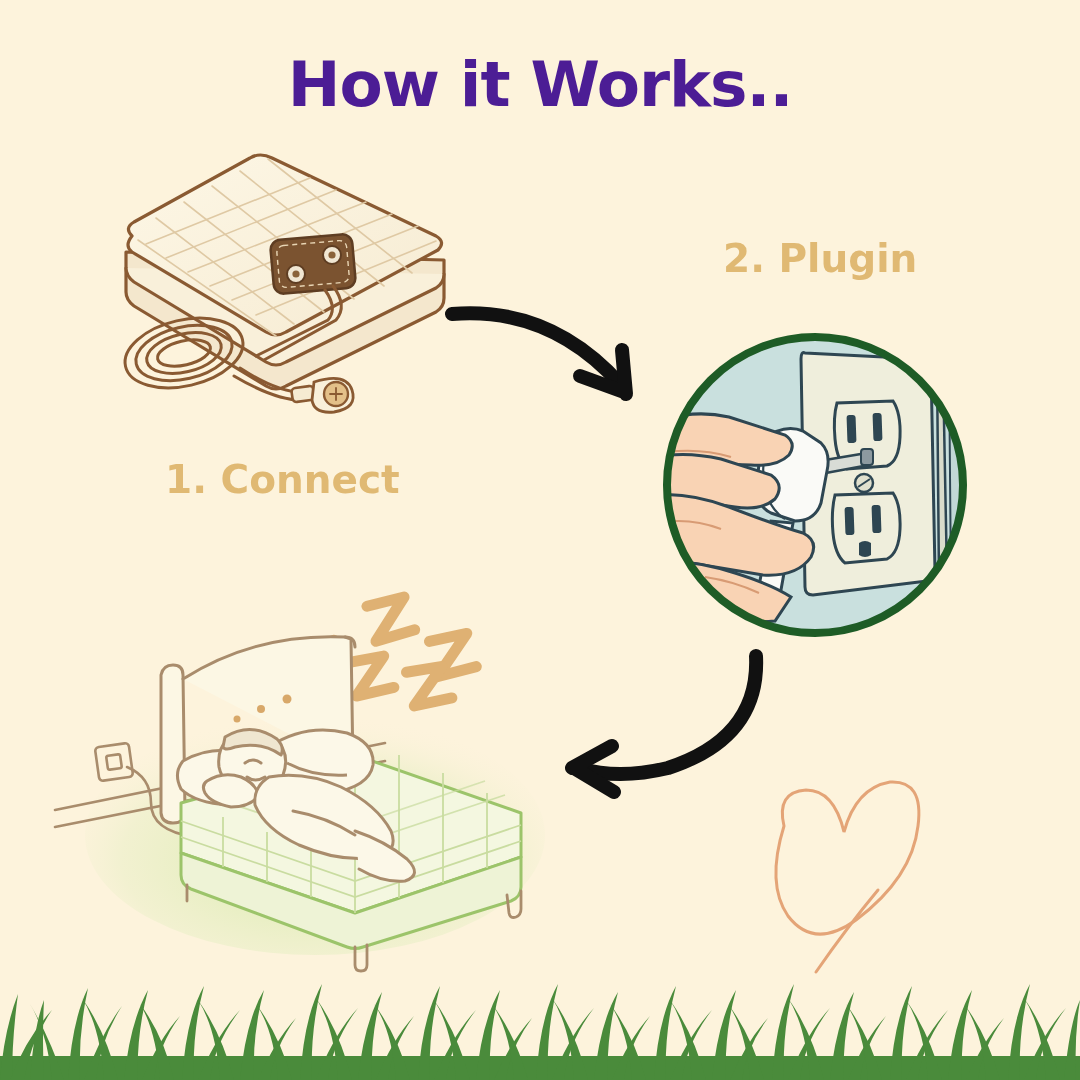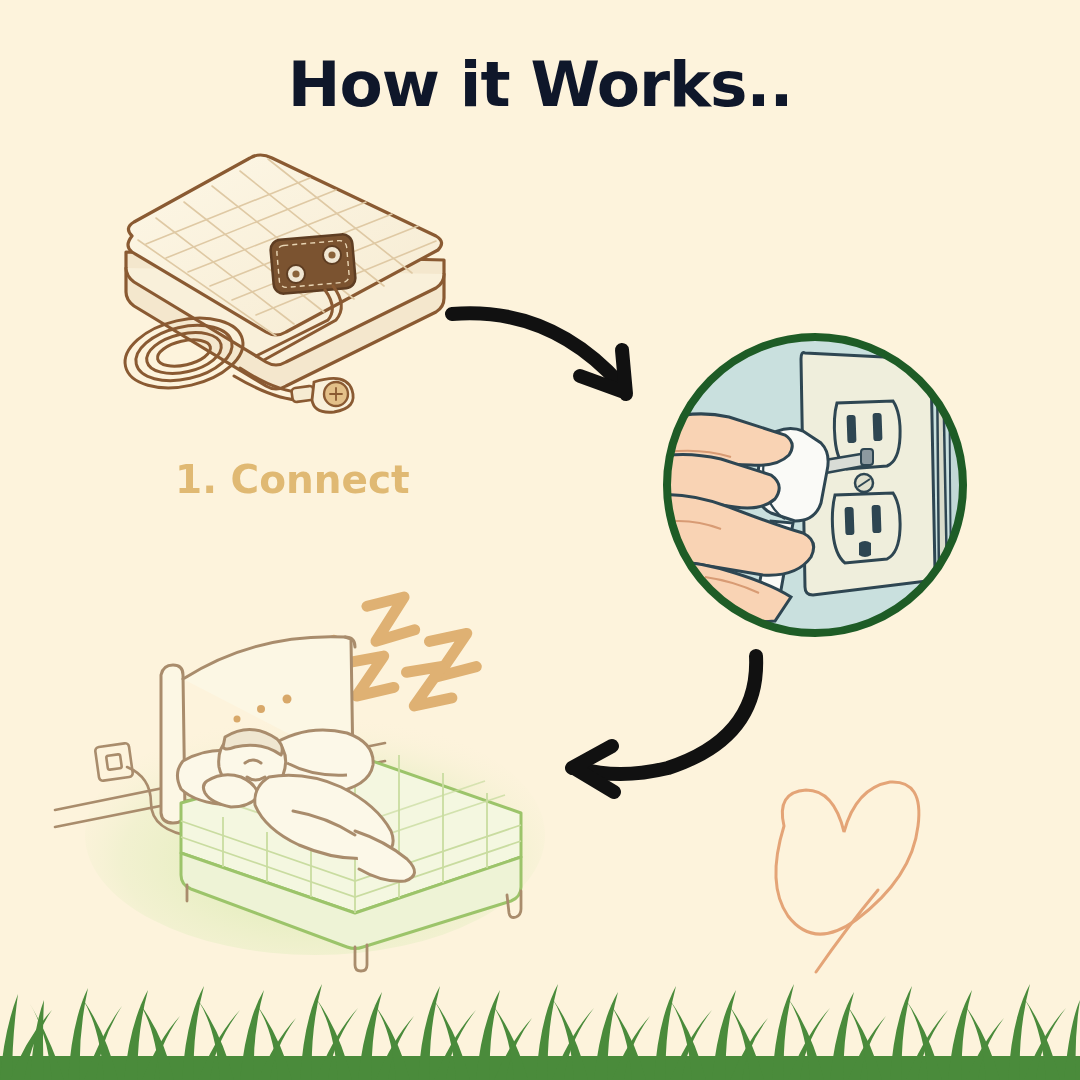--- a/index.html
+++ b/index.html
@@ -19,34 +19,34 @@
   
   #title {
     position: absolute;
     top: 48px;
     left: 0;
     width: 1080px;
     text-align: center;
     font-size: 63px;
     font-weight: bold;
     letter-spacing: -1px;
-    color: #0f172a;
+    color: #4c1d95;
     font-family: "DejaVu Sans", sans-serif;
   }
 
   
   .step-label {
     position: absolute;
     font-size: 39px;
     font-weight: bold;
     color: #E0B973;
     white-space: nowrap;
     font-family: "DejaVu Sans", sans-serif;
   }
-  #label-1 { left: 175px; top: 457px; }
+  #label-1 { left: 165px; top: 457px; }
   #label-2 { left: 723px; top: 236px; }
   #label-3 { left: 505px; top: 901px; }
 
   
   .art { position: absolute; }
   #mat-art    { left: 80px;  top: 140px; }
   #plug-art   { left: 655px; top: 325px; }
   #bed-art    { left: 55px;  top: 595px; }
   #arrow1-art { left: 440px; top: 288px; }
   #arrow2-art { left: 548px; top: 628px; }
@@ -131,20 +131,21 @@
 
   <div class="step-label" id="label-1">1. Connect</div>
 
   <div class="art" id="arrow1-art">
     <svg width="240" height="120" viewBox="0 0 240 120">
       <path d="M12 26 Q110 18 180 96" fill="none" stroke="#111111" stroke-width="14" stroke-linecap="round"></path>
       <path d="M140 88 L184 104 M182 62 L186 106" fill="none" stroke="#111111" stroke-width="14" stroke-linecap="round"></path>
     </svg>
   </div>
 
+  <div class="step-label" id="label-2">2. Plugin</div>
 
   <div class="art" id="plug-art">
     <svg width="320" height="320" viewBox="0 0 320 320">
       <defs>
         <clipPath id="circleClip">
           <circle cx="160" cy="160" r="148"></circle>
         </clipPath>
       </defs>
 
       <circle cx="160" cy="160" r="148" fill="#C9E0DE"></circle>

